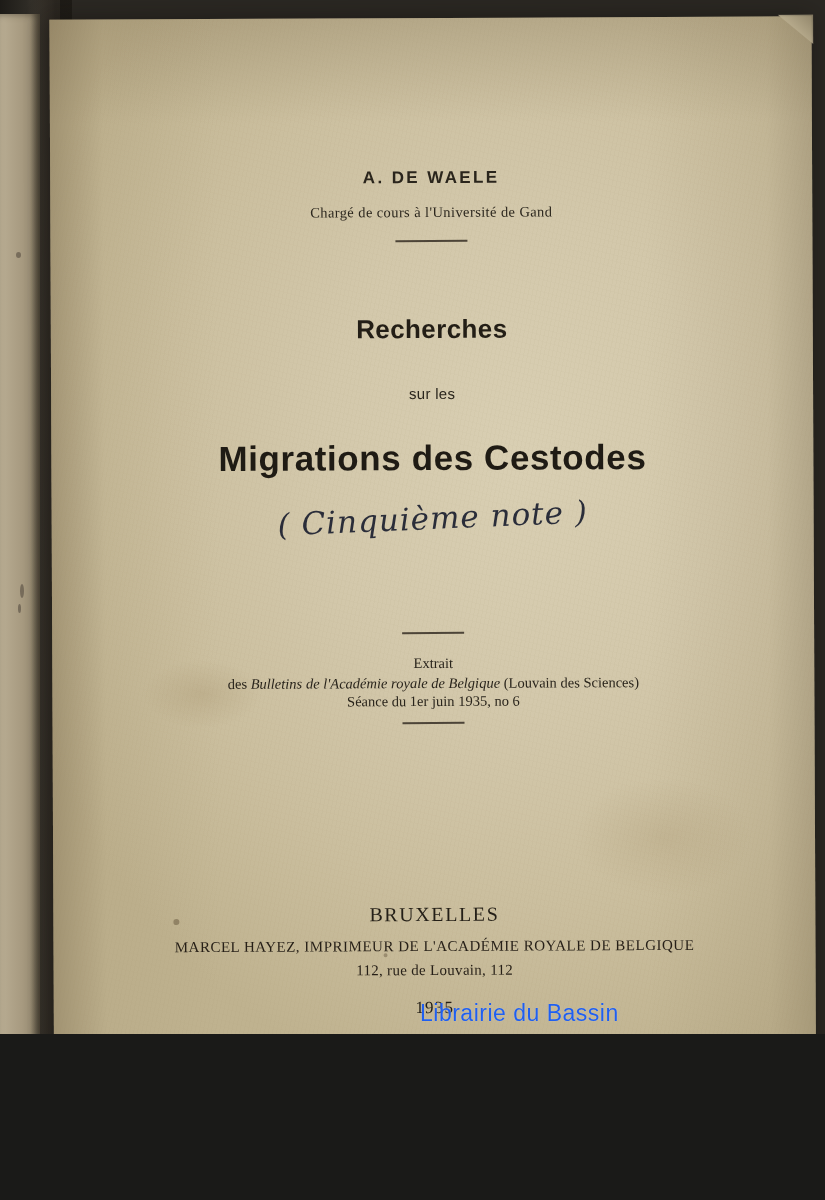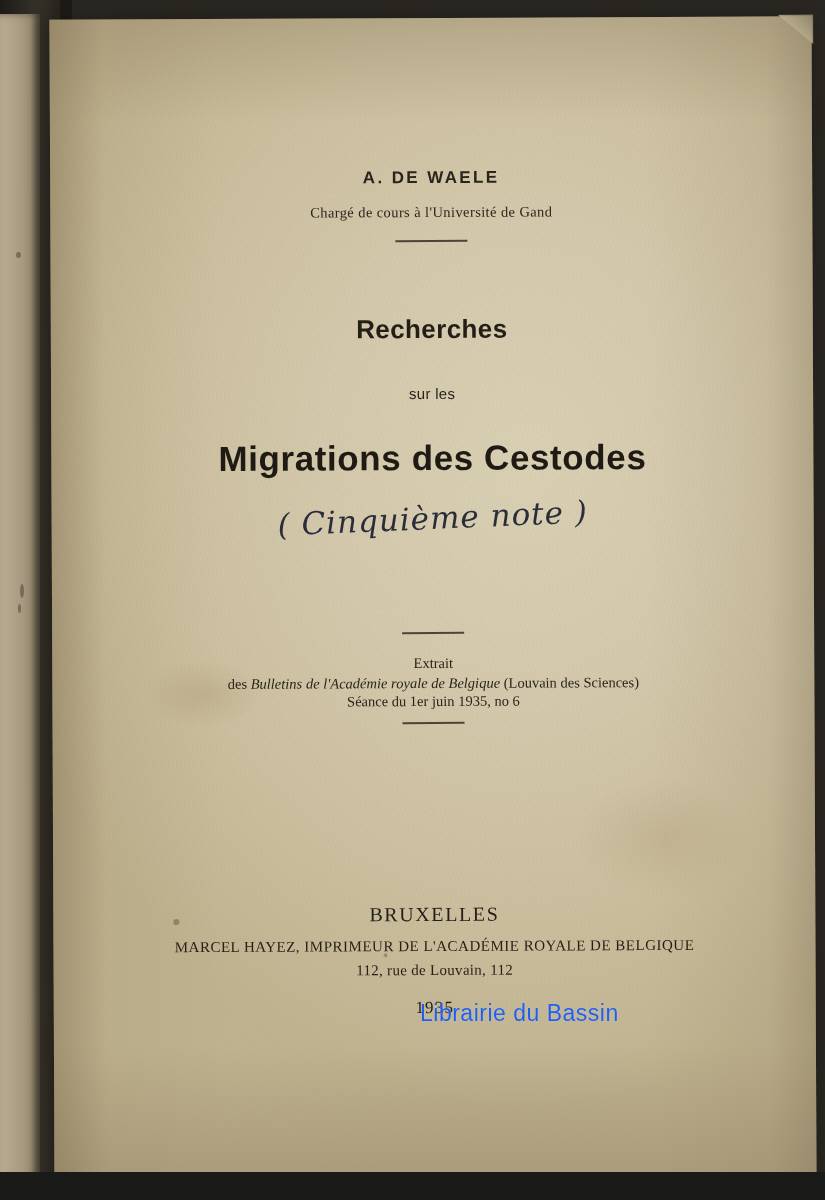--- a/index.html
+++ b/index.html
@@ -3,21 +3,21 @@
 <meta charset="utf-8">
 <style>
   html, body {
     margin: 0;
     padding: 0;
     background: #1a1a18;
   }
   #page {
     position: relative;
     width: 825px;
-    height: 1172px;
+    height: 1034px;
     overflow: hidden;
     background: #2b2823;
     font-family: "Liberation Serif", serif;
   }
 
   
   .gutter-dark {
     position: absolute;
     left: 0; top: 0;
     width: 60px; height: 1200px;

